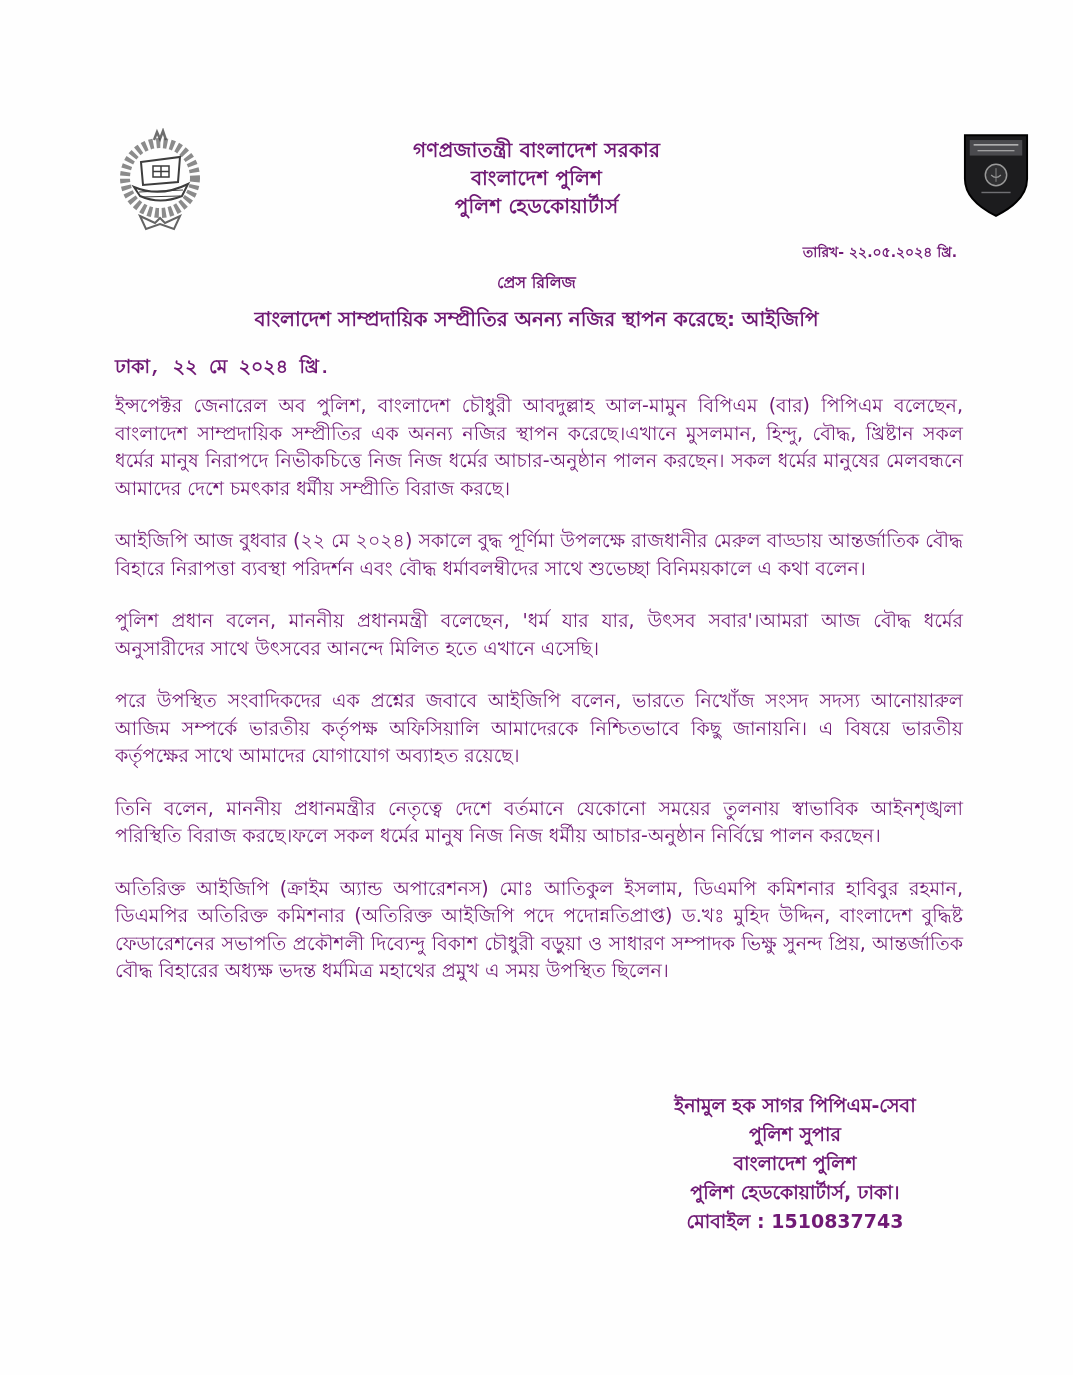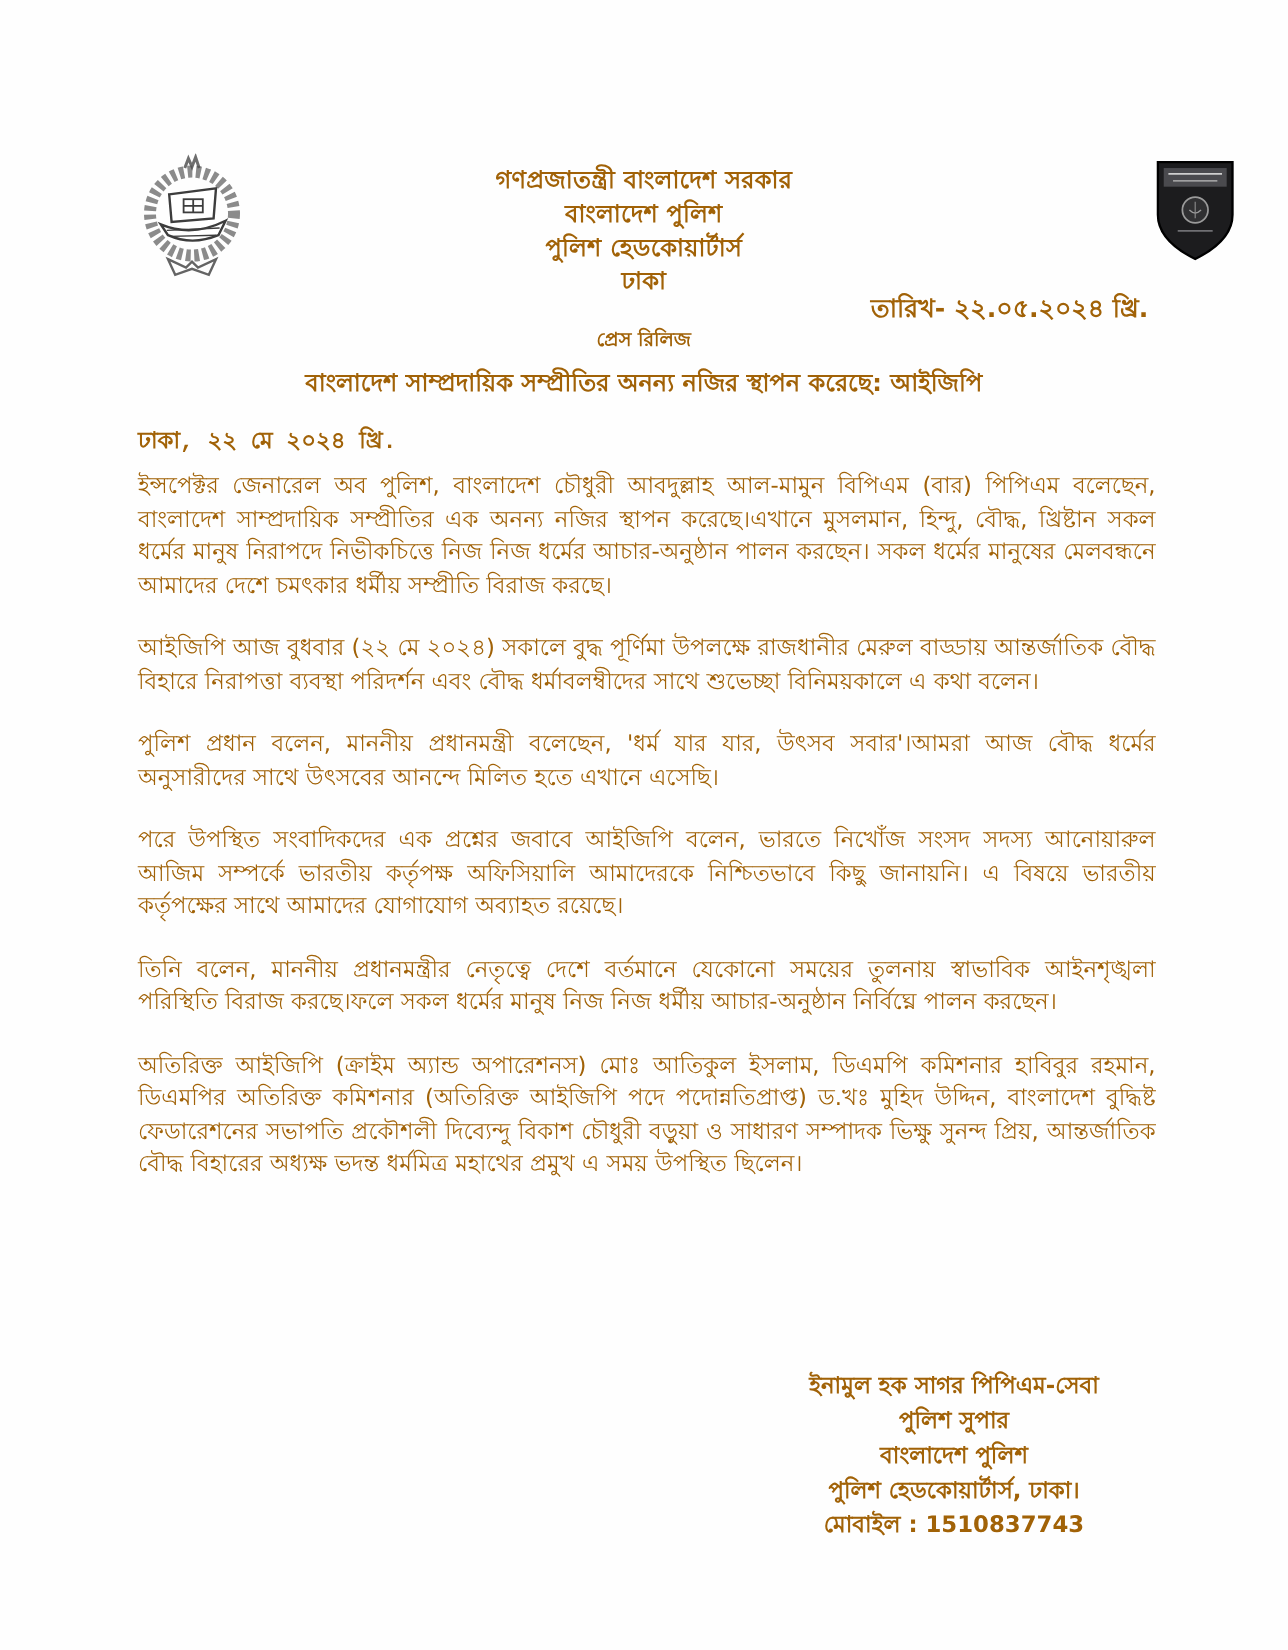--- a/index.html
+++ b/index.html
@@ -2,56 +2,56 @@
 <html><head>
 <meta charset="utf-8">
 <style>
   html,body { margin:0; padding:0; background:#e9e9e9; }
   .page {
     position:relative;
     width:1073px; height:1375px;
     margin:0 auto;
     background:#fefefe;
     font-family:"DejaVu Sans", sans-serif;
-    color:#a16207;
+    color:#701a75;
     overflow:hidden;
   }
   .letterhead {
     position:absolute; top:136px; left:0; width:100%;
     text-align:center; font-weight:700;
     font-size:20px; line-height:28px;
     letter-spacing:0.2px;
   }
   .logo-left { position:absolute; left:110px; top:128px; width:100px; height:110px; }
   .logo-right { position:absolute; left:962px; top:132px; width:68px; height:86px; }
   .logo-left svg, .logo-right svg { width:100%; height:100%; display:block; }
   .issue-date {
     position:absolute; top:241px; right:116px;
-    font-weight:700; font-size:21px;text-align:right;
+    font-weight:700; font-size:14px;text-align:right;
   }
   .press-title {
     position:absolute; top:270px; left:0; width:100%;
     text-align:center; font-weight:800; font-size:16px;
   }
   .headline {
     position:absolute; top:304px; left:0; width:100%;
     text-align:center; font-weight:700; font-size:20px;
   }
   .dateline {
     position:absolute; top:352px; left:115px;
     font-weight:700; font-size:19px;font-family:Liberation Mono, monospace;
   }
   .body-text {
     position:absolute; top:392px; left:115px; width:848px;
     font-size:19px; font-weight:400; line-height:27.5px;
     text-align:justify;
   }
   .body-text p { margin:0 0 25px 0; }
   .signature {
-    position:absolute; top:1141px; left:628px; width:334px;
+    position:absolute; top:1091px; left:628px; width:334px;
     text-align:center; font-weight:700;
     font-size:19px; line-height:29px;
   }
 </style>
 </head>
 <body>
 
 <div class="page">
 
   <div class="logo-left">
@@ -79,21 +79,20 @@
       <path d="M30,44 Q35,49 40,44" fill="none" stroke="#9a9a9a" stroke-width="1.2"></path>
       <line x1="35" y1="37" x2="35" y2="51" stroke="#8a8a8a" stroke-width="1"></line>
       <line x1="20" y1="62" x2="50" y2="62" stroke="#6f6f73" stroke-width="1.5"></line>
     </svg>
   </div>
 
   <div class="letterhead">
     <div>গণপ্রজাতন্ত্রী বাংলাদেশ সরকার</div>
     <div>বাংলাদেশ পুলিশ</div>
     <div>পুলিশ হেডকোয়ার্টার্স</div>
-    <div>ঢাকা</div>
   </div>
 
   <div class="issue-date">তারিখ- ২২.০৫.২০২৪ খ্রি.</div>
 
   <div class="press-title">প্রেস রিলিজ</div>
   <div class="headline">বাংলাদেশ সাম্প্রদায়িক সম্প্রীতির অনন্য নজির স্থাপন করেছে: আইজিপি</div>
 
   <div class="dateline">ঢাকা, ২২ মে ২০২৪ খ্রি.</div>
 
   <div class="body-text">

